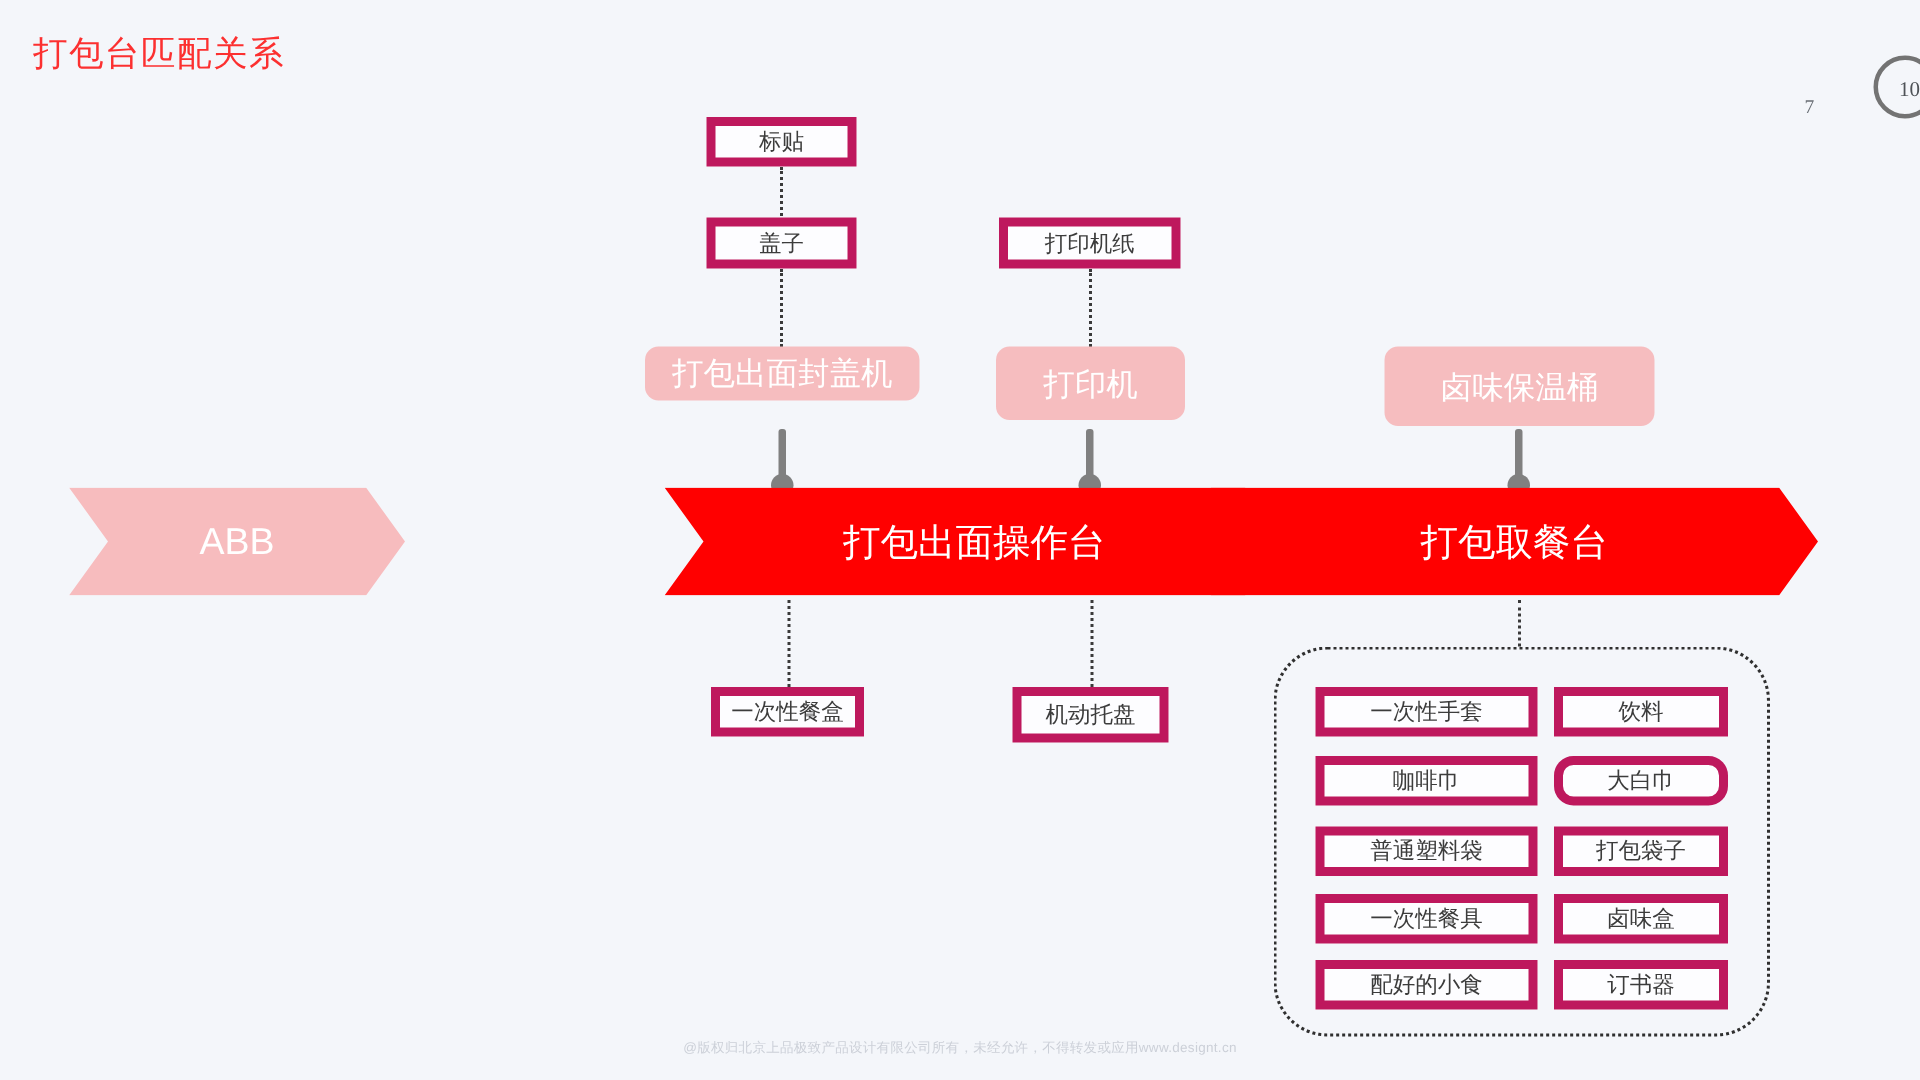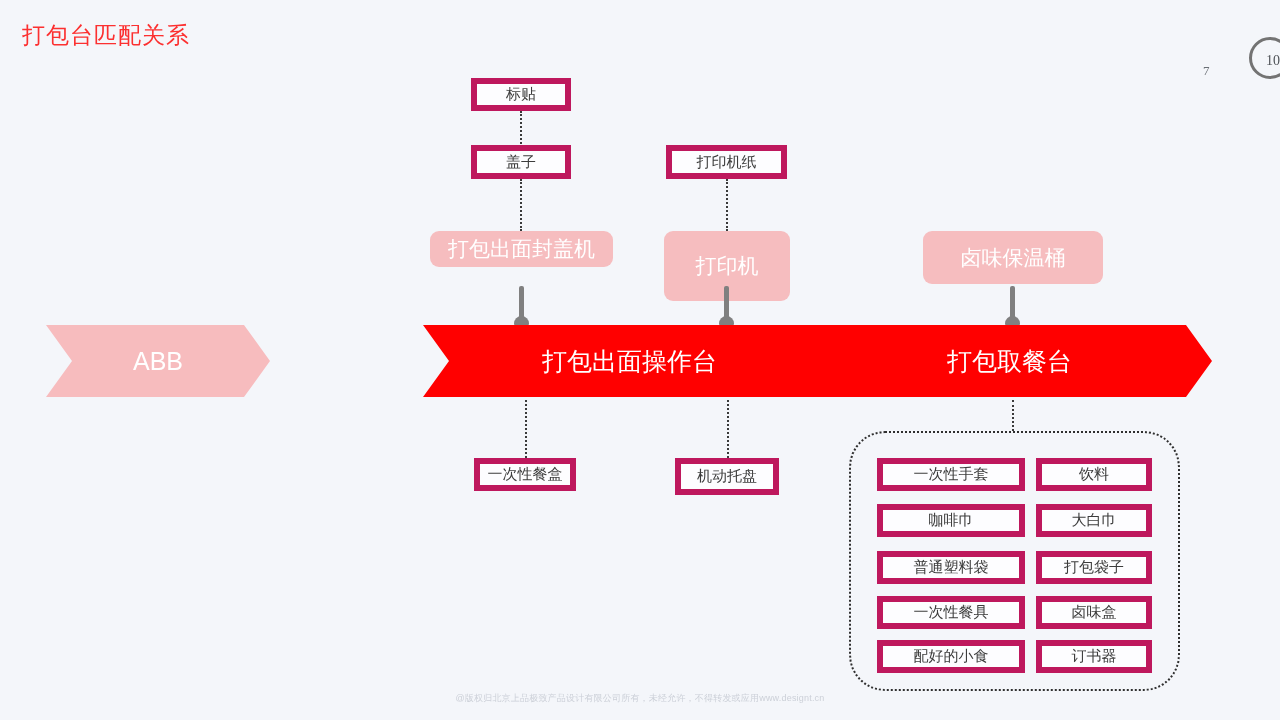--- a/index.html
+++ b/index.html
@@ -183,40 +183,40 @@
   <div class="obox" style="left:471px; top:145px; width:100px; height:34px;">
     <span>盖子</span>
   </div>
   <div class="obox" style="left:666px; top:145px; width:121px; height:34px;">
     <span>打印机纸</span>
   </div>
 
   <div class="pbox" style="left:430px; top:231px; width:183px; height:36px;">
     <span>打包出面封盖机</span>
   </div>
-  <div class="pbox" style="left:664px; top:231px; width:126px; height:70px;">
+  <div class="pbox" style="left:664px; top:231px; width:126px; height:49px;">
     <span>打印机</span>
   </div>
   <div class="pbox" style="left:923px; top:231px; width:180px; height:53px;">
     <span>卤味保温桶</span>
   </div>
 
   <div class="pin-stem" style="left:519px; top:286px; height:37px;"></div>
   <div class="pin-dot" style="left:514px; top:316px;"></div>
 
   <div class="pin-stem" style="left:724px; top:286px; height:37px;"></div>
   <div class="pin-dot" style="left:719px; top:316px;"></div>
 
   <div class="pin-stem" style="left:1010px; top:286px; height:37px;"></div>
   <div class="pin-dot" style="left:1005px; top:316px;"></div>
 
   <div class="chev chev-abb" style="left:46px; width:224px; font-size:25px;">
     <span>ABB</span>
   </div>
-  <div class="chev chev-red" style="left:423px; width:413px; font-size:25px;">
+  <div class="chev chev-red" style="left:443px; width:413px; font-size:25px;">
     <span>打包出面操作台</span>
   </div>
   <div class="chev chev-red" style="left:807px; width:405px; font-size:25px;">
     <span>打包取餐台</span>
   </div>
 
   <div class="vdots" style="left:525px; top:400px; height:58px;"></div>
   <div class="vdots" style="left:727px; top:400px; height:58px;"></div>
   <div class="vdots" style="left:1012px; top:400px; height:31px;"></div>
 
@@ -232,21 +232,21 @@
   <div class="obox" style="left:877px; top:458px; width:148px; height:33px;">
     <span>一次性手套</span>
   </div>
   <div class="obox" style="left:1036px; top:458px; width:116px; height:33px;">
     <span>饮料</span>
   </div>
 
   <div class="obox" style="left:877px; top:504px; width:148px; height:33px;">
     <span>咖啡巾</span>
   </div>
-  <div class="obox" style="left:1036px; top:504px; width:116px; height:33px;">
+  <div class="obox" style="left:1036px; top:504px; width:116px; height:33px;border-radius:13px;">
     <span>大白巾</span>
   </div>
 
   <div class="obox" style="left:877px; top:551px; width:148px; height:33px;">
     <span>普通塑料袋</span>
   </div>
   <div class="obox" style="left:1036px; top:551px; width:116px; height:33px;">
     <span>打包袋子</span>
   </div>
 

